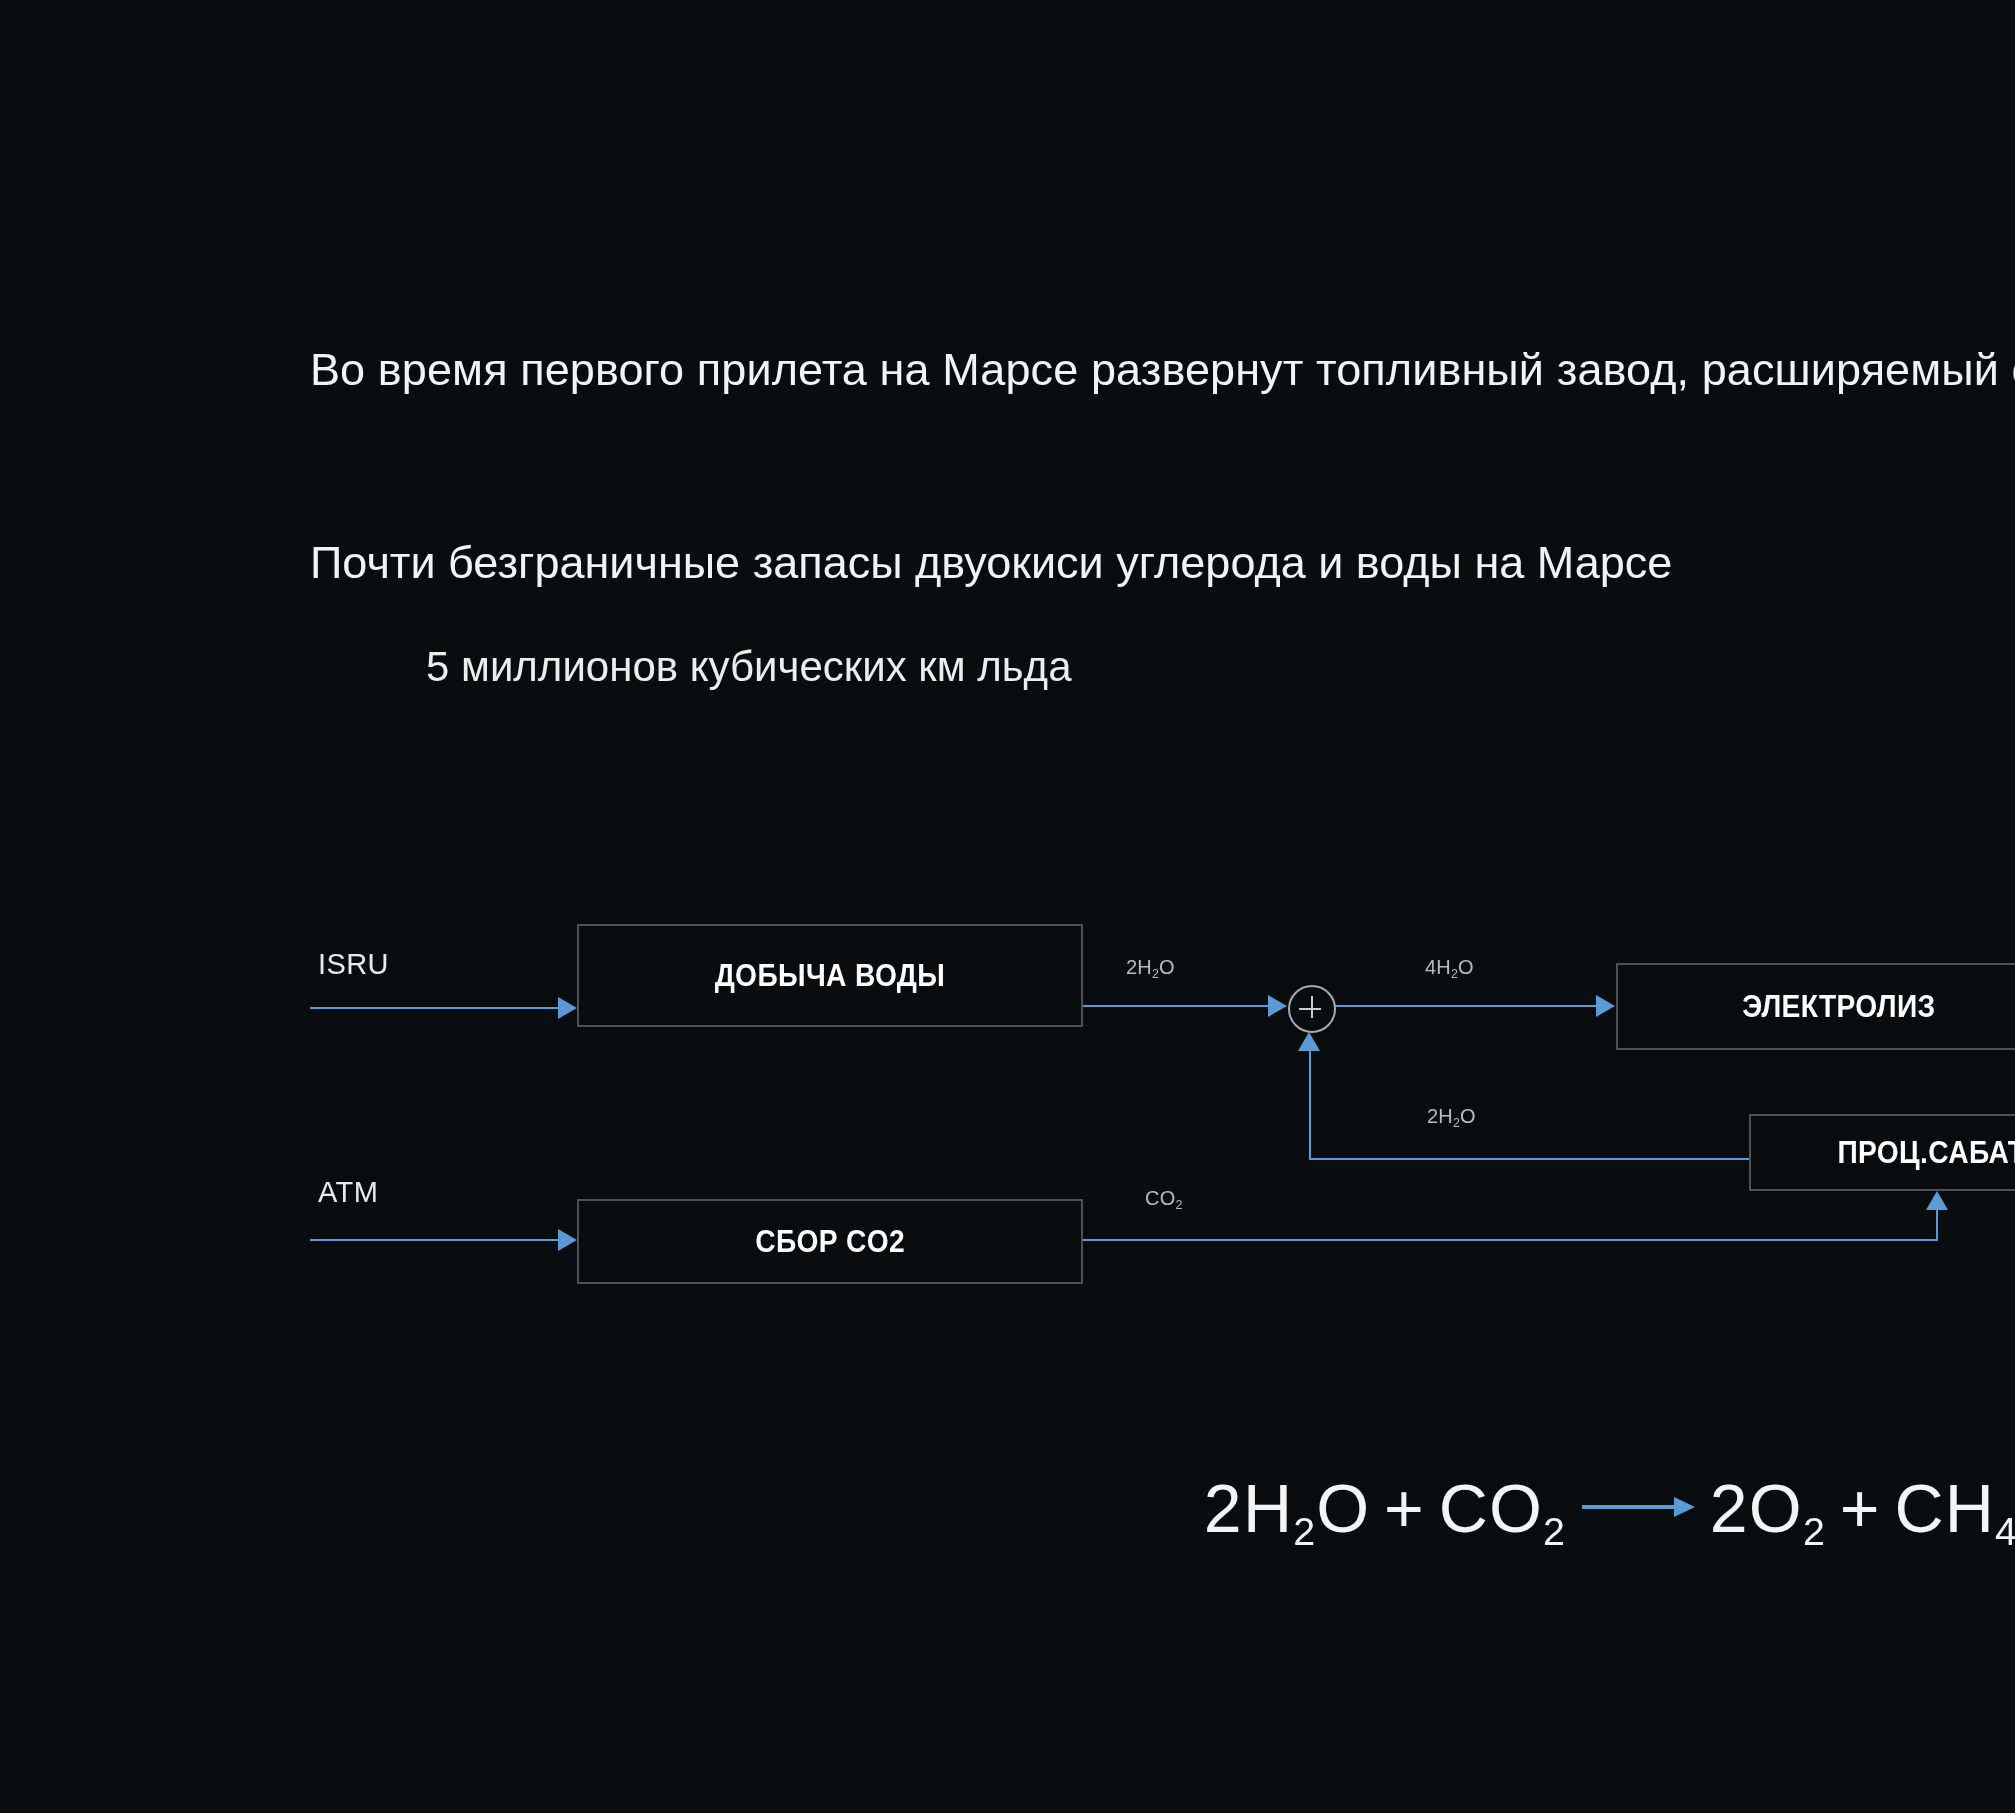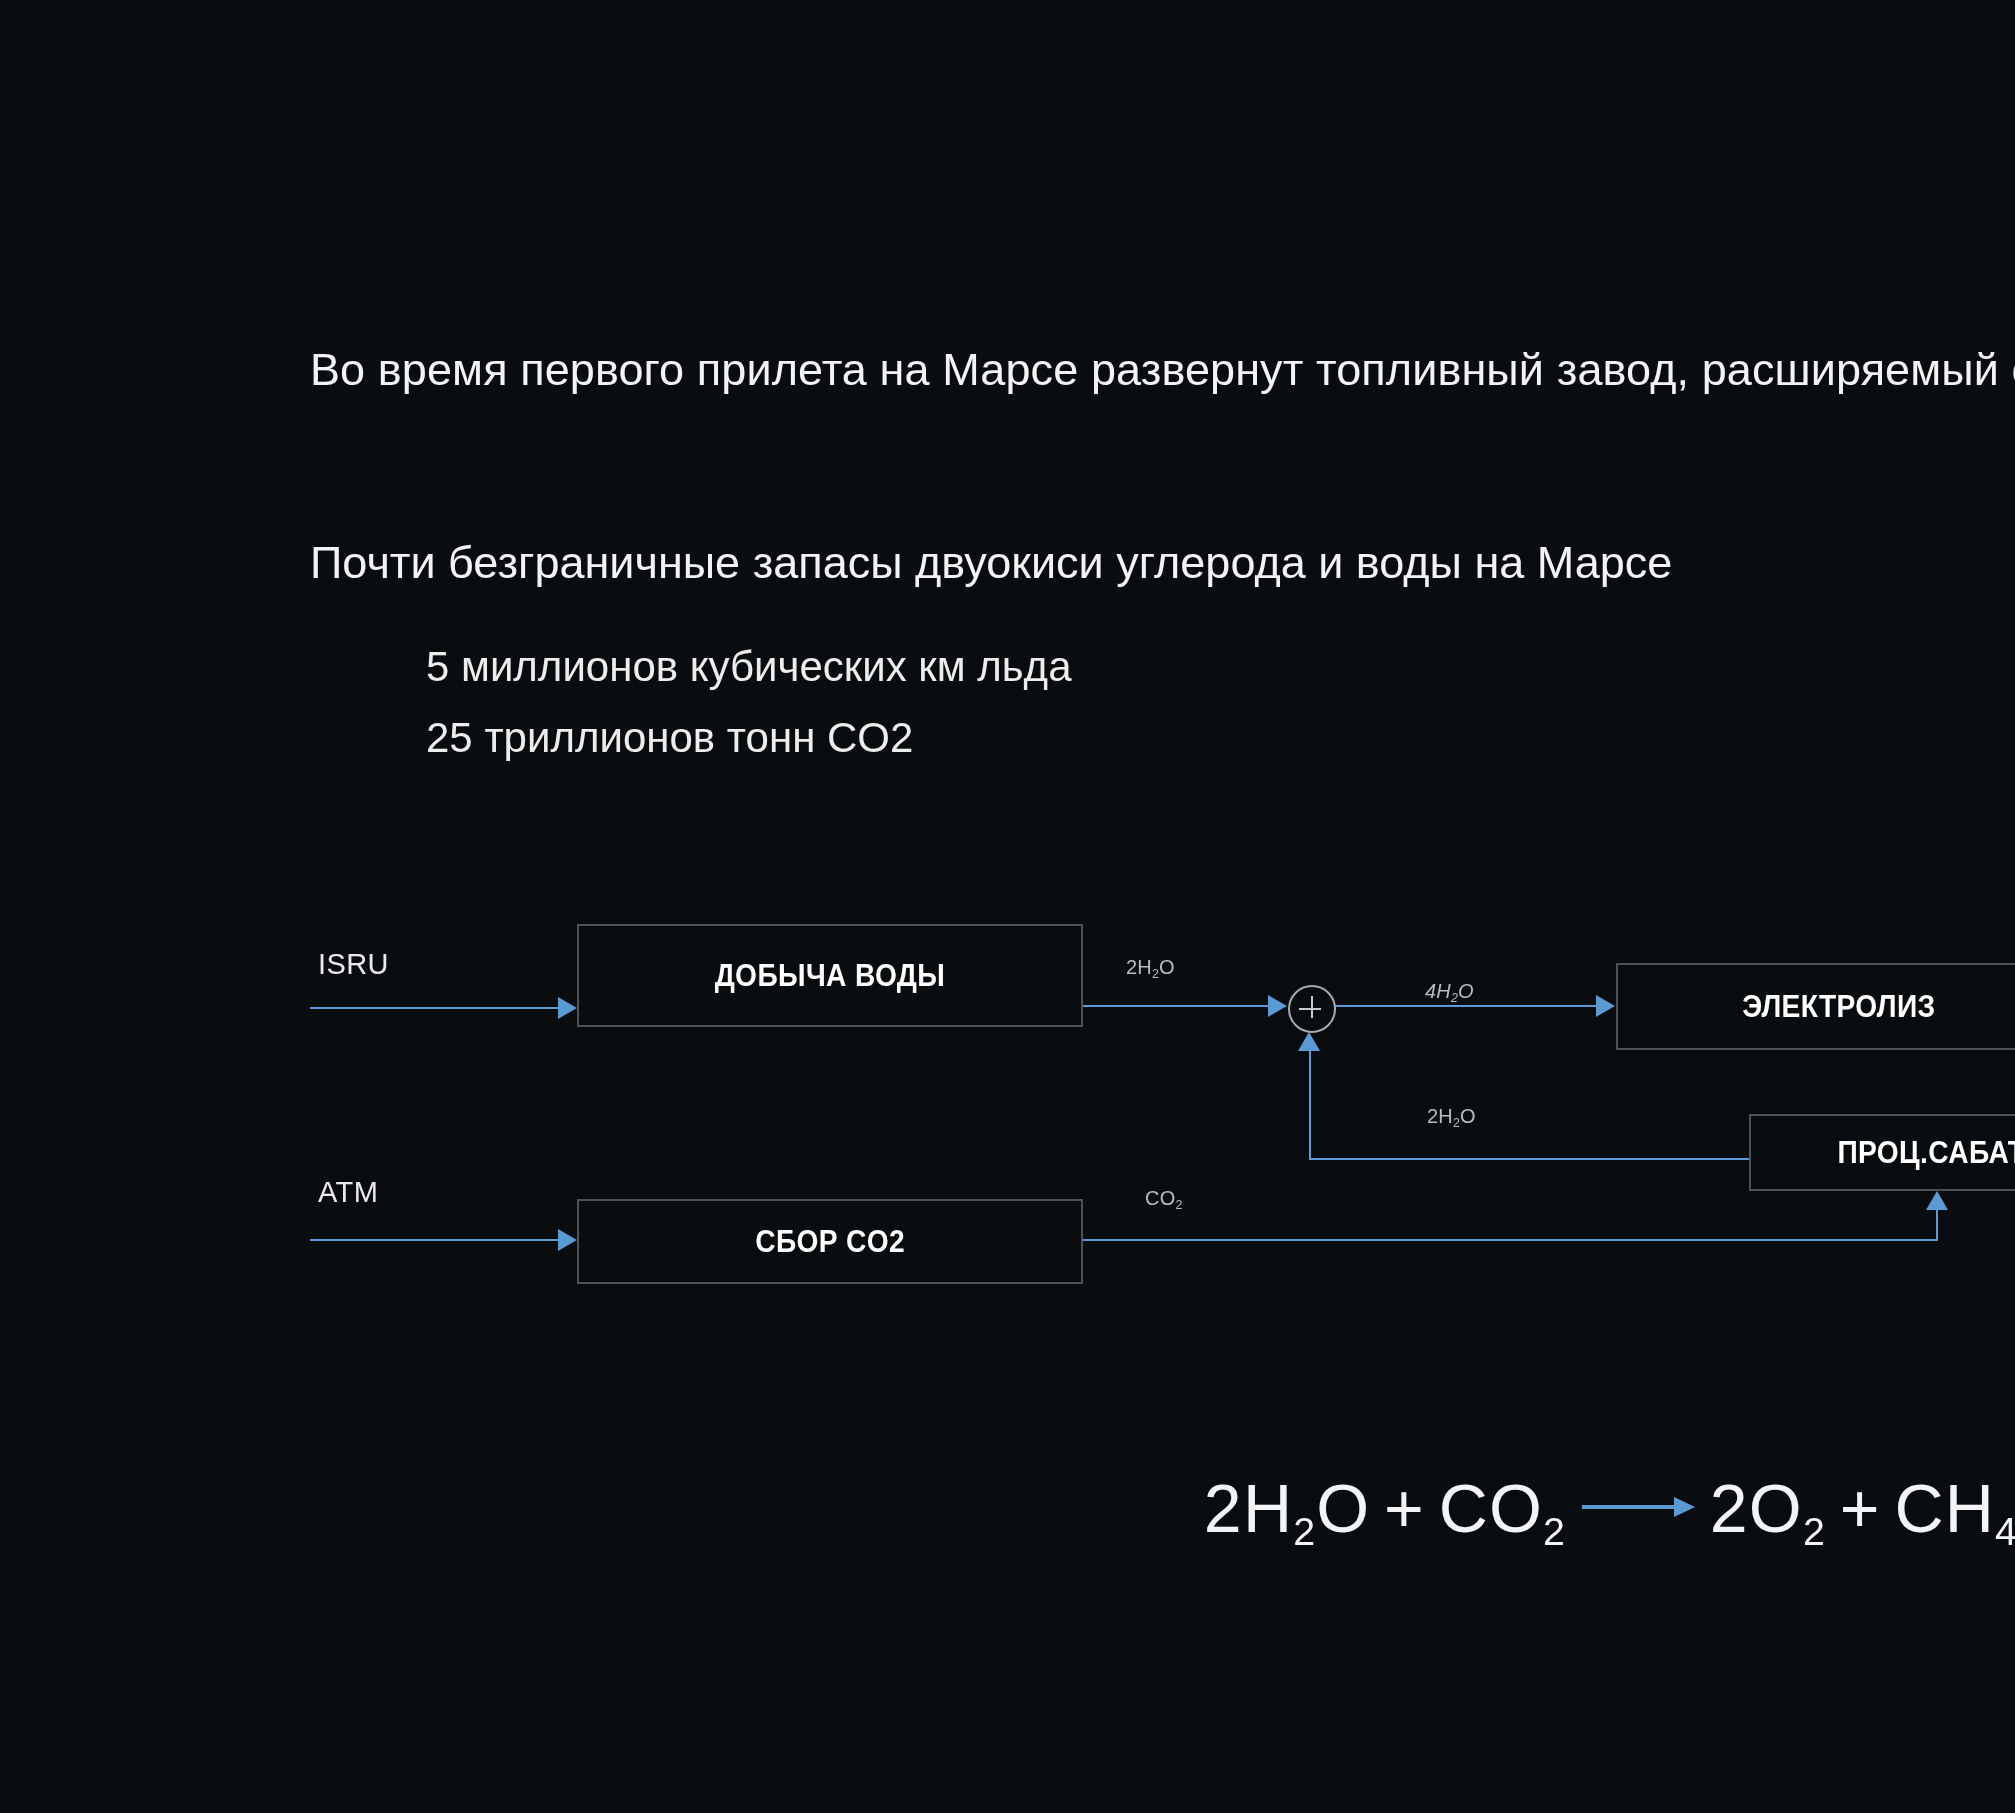--- a/index.html
+++ b/index.html
@@ -101,40 +101,39 @@
   }
 </style>
 </head>
 <body>
 
 <div class="slide">
 
   <div class="headline">Во время первого прилета на Марсе развернут топливный завод, расширяемый со временем</div>
   <div class="subhead">Почти безграничные запасы двуокиси углерода и воды на Марсе</div>
   <div class="bullet b1">5 миллионов кубических км льда</div>
-  <div class="bullet b2">25 триллионов тонн CO2</div>
 
   <div class="diagram">
 
     <div class="srclab" style="left:318px;top:948px;">ISRU</div>
     <div class="srclab" style="left:318px;top:1176px;">ATM</div>
 
     <div class="ln h" style="left:310px;top:1007px;width:248px;"></div>
     <div class="ar r" style="left:558px;top:997px;"></div>
 
     <div class="ln h" style="left:310px;top:1239px;width:248px;"></div>
     <div class="ar r" style="left:558px;top:1229px;"></div>
 
     <div class="ln h" style="left:1083px;top:1005px;width:185px;"></div>
     <div class="ar r" style="left:1268px;top:995px;"></div>
     <div class="flab" style="left:1126px;top:956px;">2H<sub>2</sub>O</div>
 
     <div class="ln h" style="left:1332px;top:1005px;width:264px;"></div>
     <div class="ar r" style="left:1596px;top:995px;"></div>
-    <div class="flab" style="left:1425px;top:980px;font-style:italic;">4H<sub>2</sub>O</div>
+    <div class="flab" style="left:1425px;top:956px;">4H<sub>2</sub>O</div>
 
     <div class="ln h" style="left:1309px;top:1158px;width:442px;"></div>
     <div class="ln v" style="left:1309px;top:1051px;height:109px;"></div>
     <div class="ar u" style="left:1298px;top:1032px;"></div>
     <div class="flab" style="left:1427px;top:1105px;">2H<sub>2</sub>O</div>
 
     <div class="ln h" style="left:1083px;top:1239px;width:855px;"></div>
     <div class="ln v" style="left:1936px;top:1210px;height:30px;"></div>
     <div class="ar u" style="left:1926px;top:1191px;"></div>
     <div class="flab" style="left:1145px;top:1187px;">CO<sub>2</sub></div>

